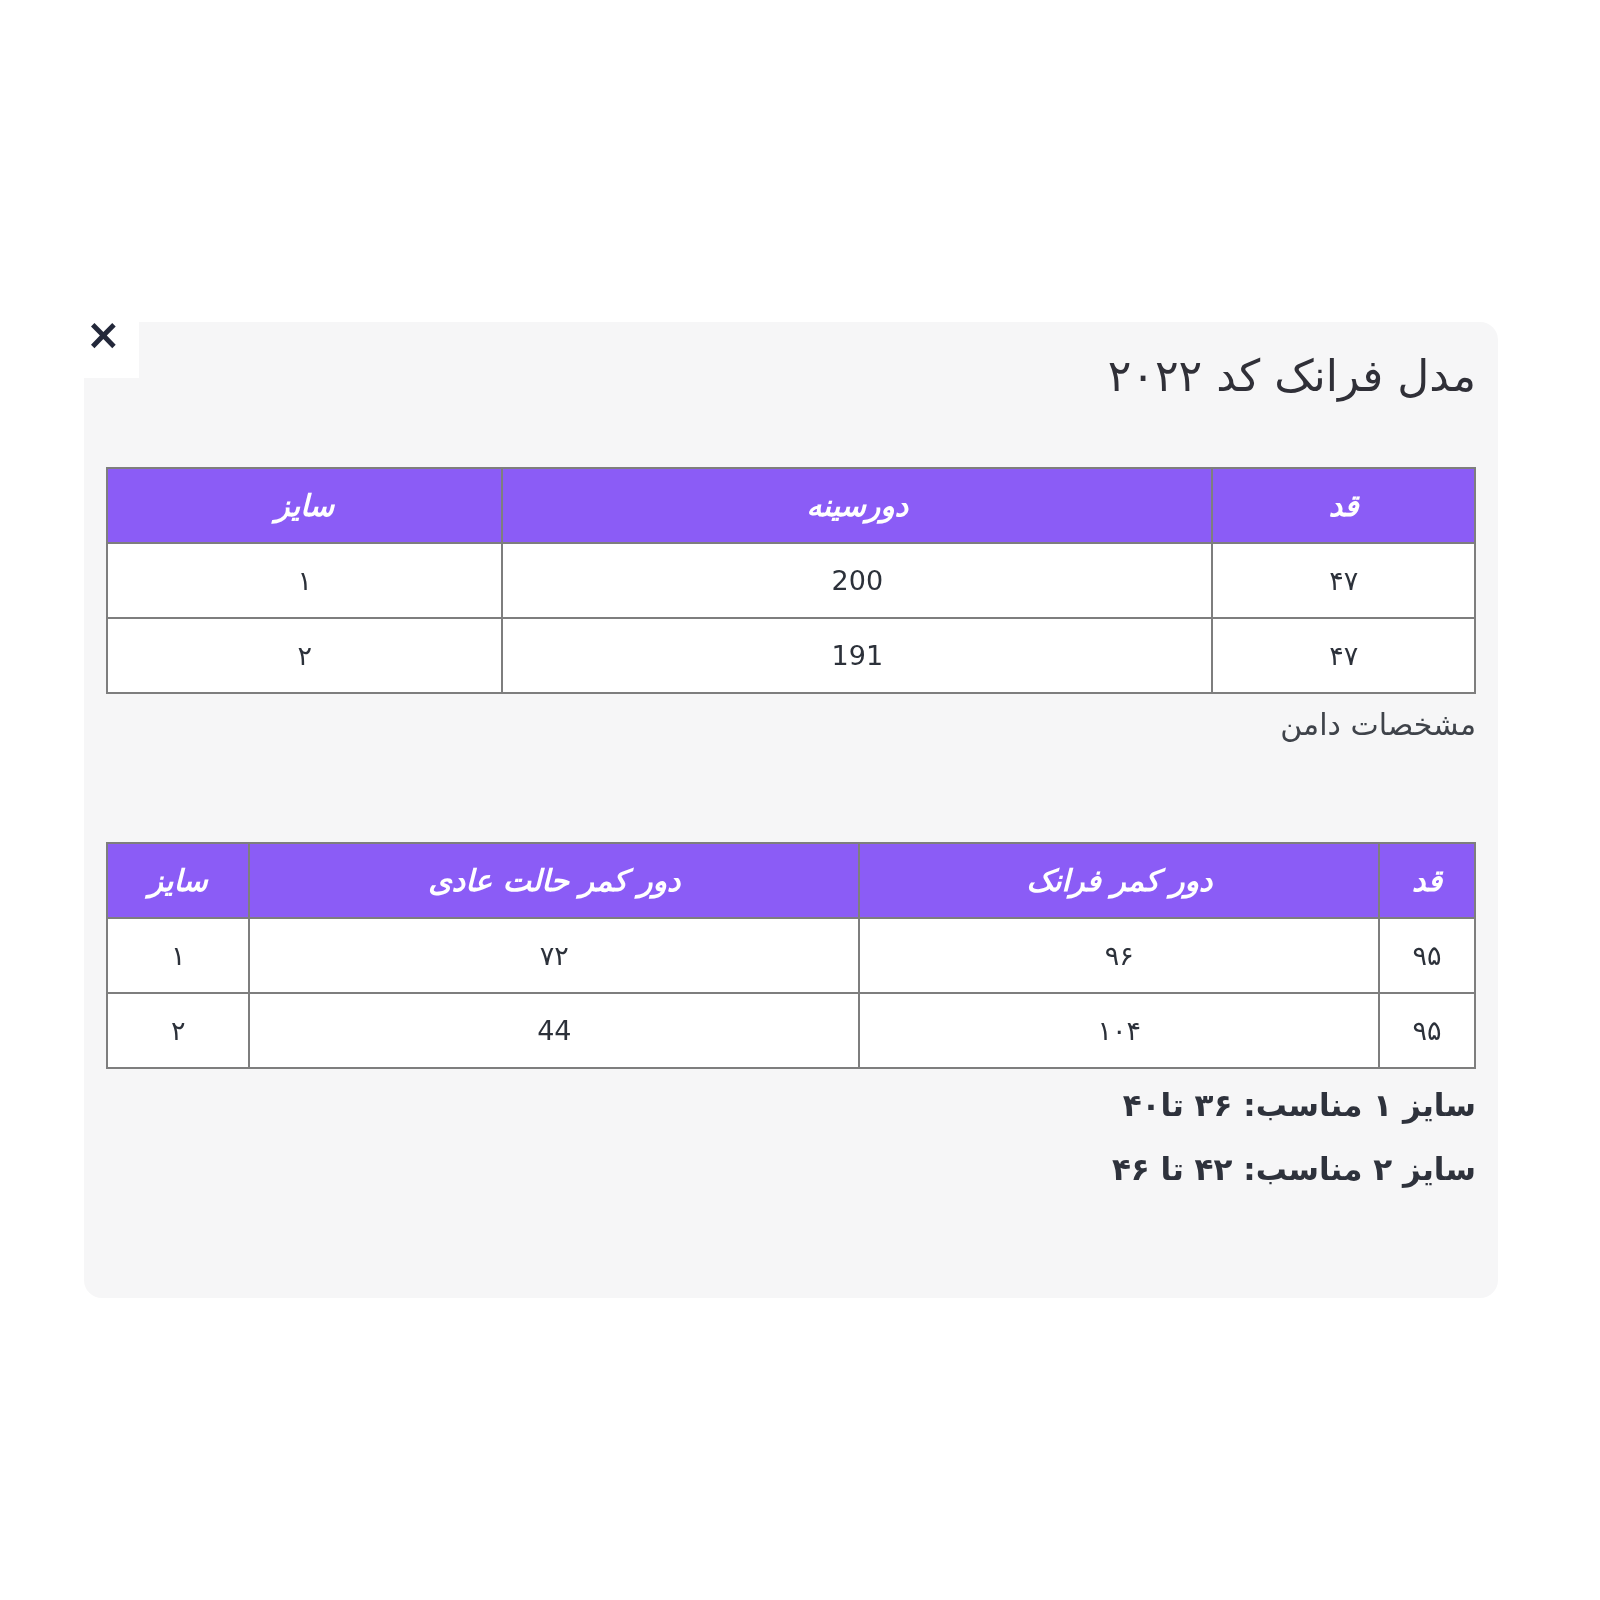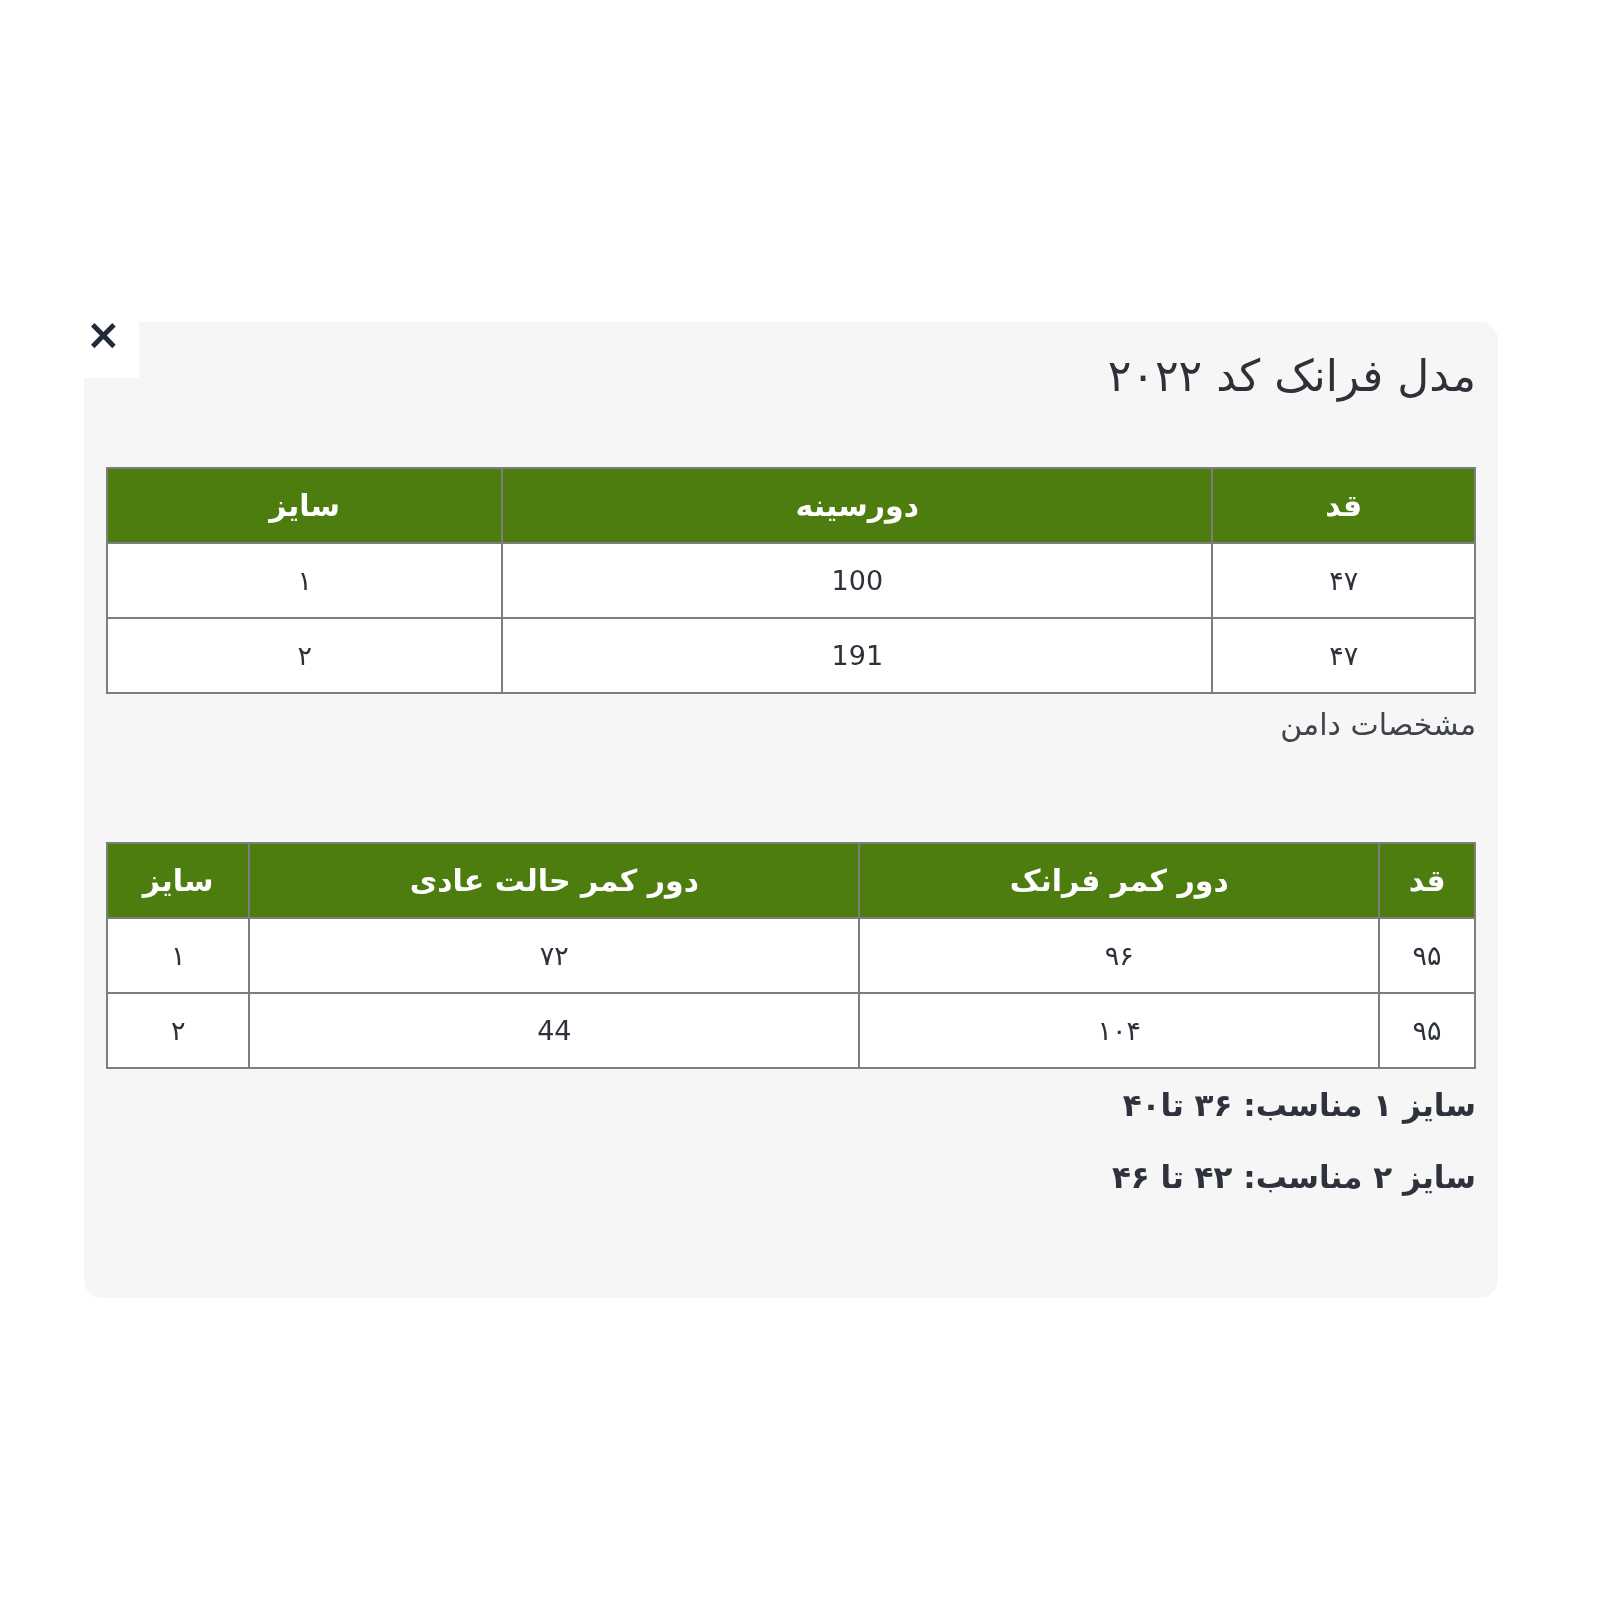--- a/index.html
+++ b/index.html
@@ -68,27 +68,28 @@
     width: 100%;
     border-collapse: collapse;
     table-layout: fixed;
     direction: rtl;
   }
 
   .table-top { margin-top: 64px; }
   .table-bottom { margin-top: 100px; }
 
   th {
-    background: #4d7c0f;
+    background: #8b5cf6;
     color: #ffffff;
     font-weight: bold;
     font-size: 30px;
     height: 71px;
     border: 2px solid #7e7e7e;
     text-align: center;
+    font-style: italic;
   }
 
   td {
     background: #ffffff;
     color: #2c313a;
     font-size: 27px;
     height: 71px;
     border: 2px solid #7e7e7e;
     text-align: center;
     vertical-align: middle;
@@ -99,21 +100,21 @@
     font-size: 30px;
     color: #3f434a;
   }
 
   .footnote {
     font-size: 31px;
     font-weight: bold;
     color: #2e323c;
   }
   .footnote-1 { margin-top: 18px; }
-  .footnote-2 { margin-top: 36px; }
+  .footnote-2 { margin-top: 28px; }
 </style>
 </head>
 <body>
 
 <div class="panel">
 
   <div class="close-notch">
     <button class="close-btn">
       <span>×</span>
     </button>
@@ -130,21 +131,21 @@
     <thead>
       <tr>
         <th>قد</th>
         <th>دورسینه</th>
         <th>سایز</th>
       </tr>
     </thead>
     <tbody>
       <tr>
         <td>۴۷</td>
-        <td>100</td>
+        <td>200</td>
         <td>۱</td>
       </tr>
       <tr>
         <td>۴۷</td>
         <td>191</td>
         <td>۲</td>
       </tr>
     </tbody>
   </table>
 

